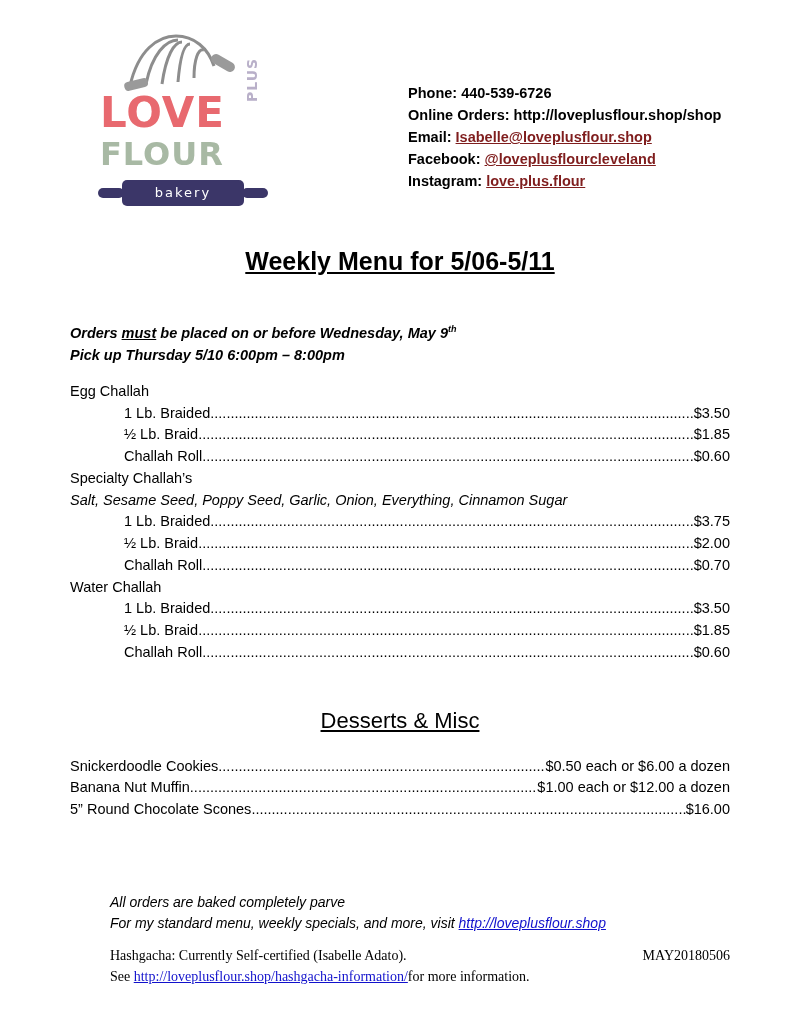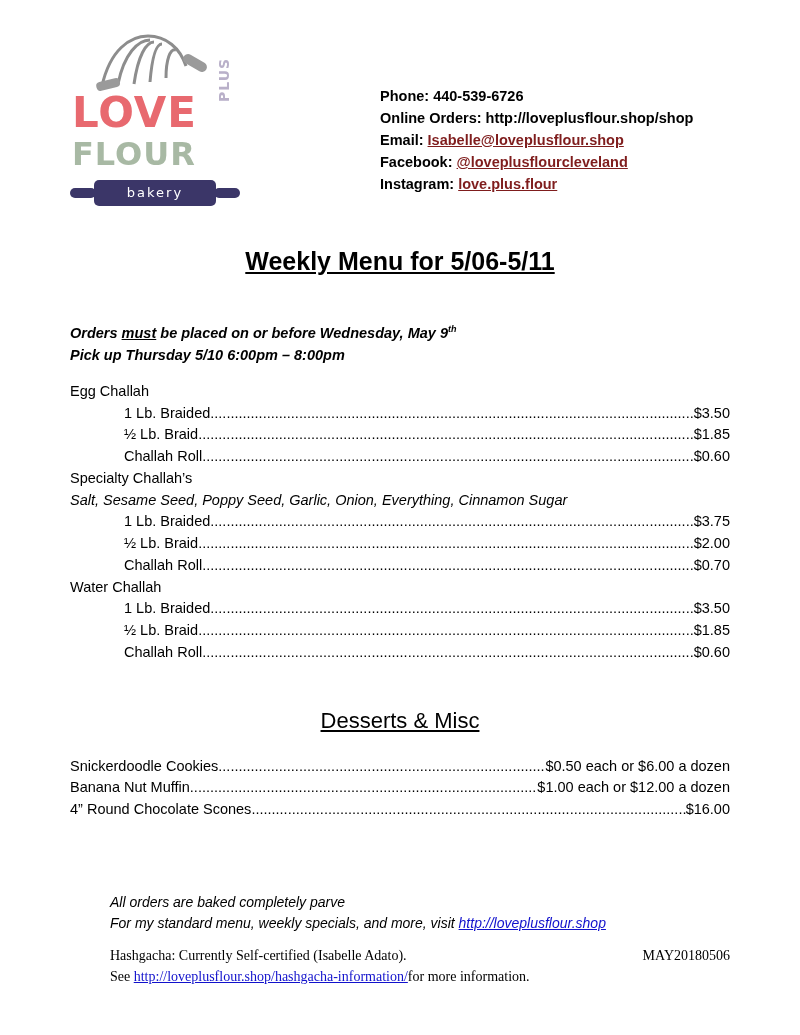--- a/index.html
+++ b/index.html
@@ -19,22 +19,22 @@
     position: relative;
     width: 800px;
     height: 1035px;
     box-sizing: border-box;
     padding: 0;
   }
 
   
   .header {
     display: flex;
-    align-items: flex-end;
-    padding: 30px 0 0 70px;
+    align-items: flex-start;
+    padding: 30px 0 0 98px;
   }
   .logo {
     width: 180px;
     flex: 0 0 180px;
     position: relative;
     height: 165px;
   }
   .whisk {
     position: relative;
     width: 130px;
@@ -353,21 +353,21 @@
       <span class="item-label">Snickerdoodle Cookies</span>
       <span class="dots">................................................................................................................................................................</span>
       <span class="price">$0.50 each or $6.00 a dozen</span>
     </div>
     <div class="item-line">
       <span class="item-label">Banana Nut Muffin</span>
       <span class="dots">................................................................................................................................................................</span>
       <span class="price">$1.00 each or $12.00 a dozen</span>
     </div>
     <div class="item-line">
-      <span class="item-label">4” Round Chocolate Scones</span>
+      <span class="item-label">5” Round Chocolate Scones</span>
       <span class="dots">................................................................................................................................................................</span>
       <span class="price">$16.00</span>
     </div>
   </div>
 
   <div class="footer">
     <div class="ital">All orders are baked completely parve</div>
     <div class="ital"><span>For my standard menu, weekly specials, and more, visit </span><a href="#">http://loveplusflour.shop</a></div>
     <div class="small">
       <div class="footer-row">

